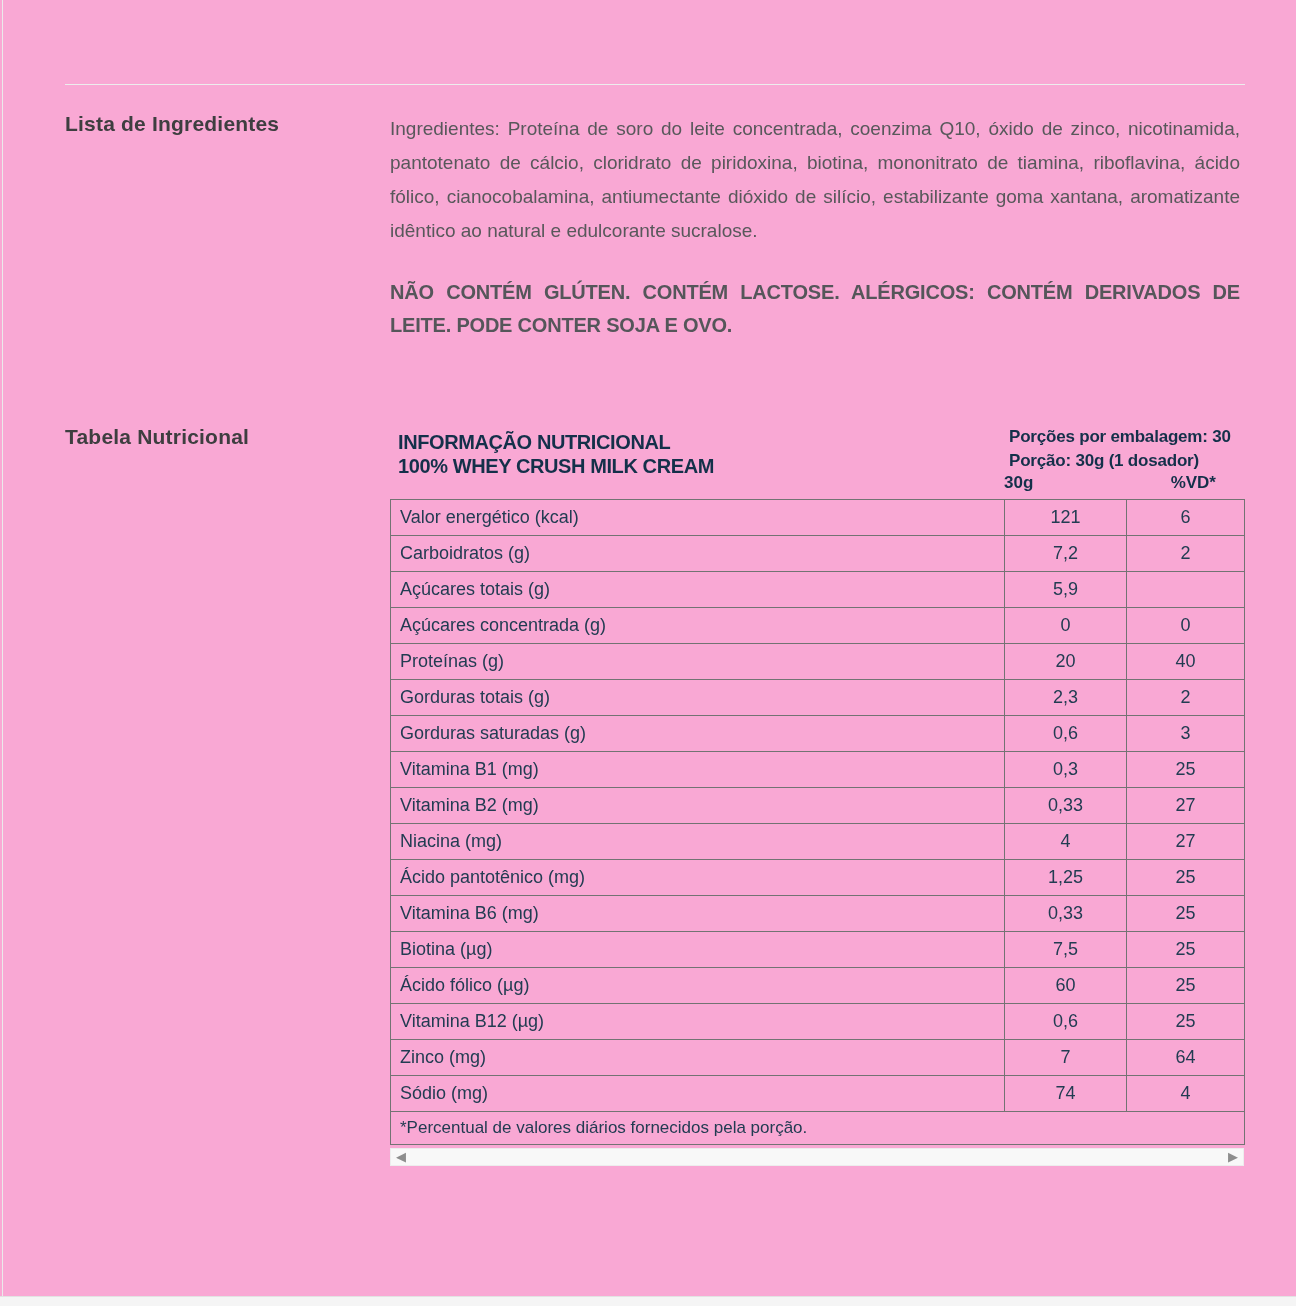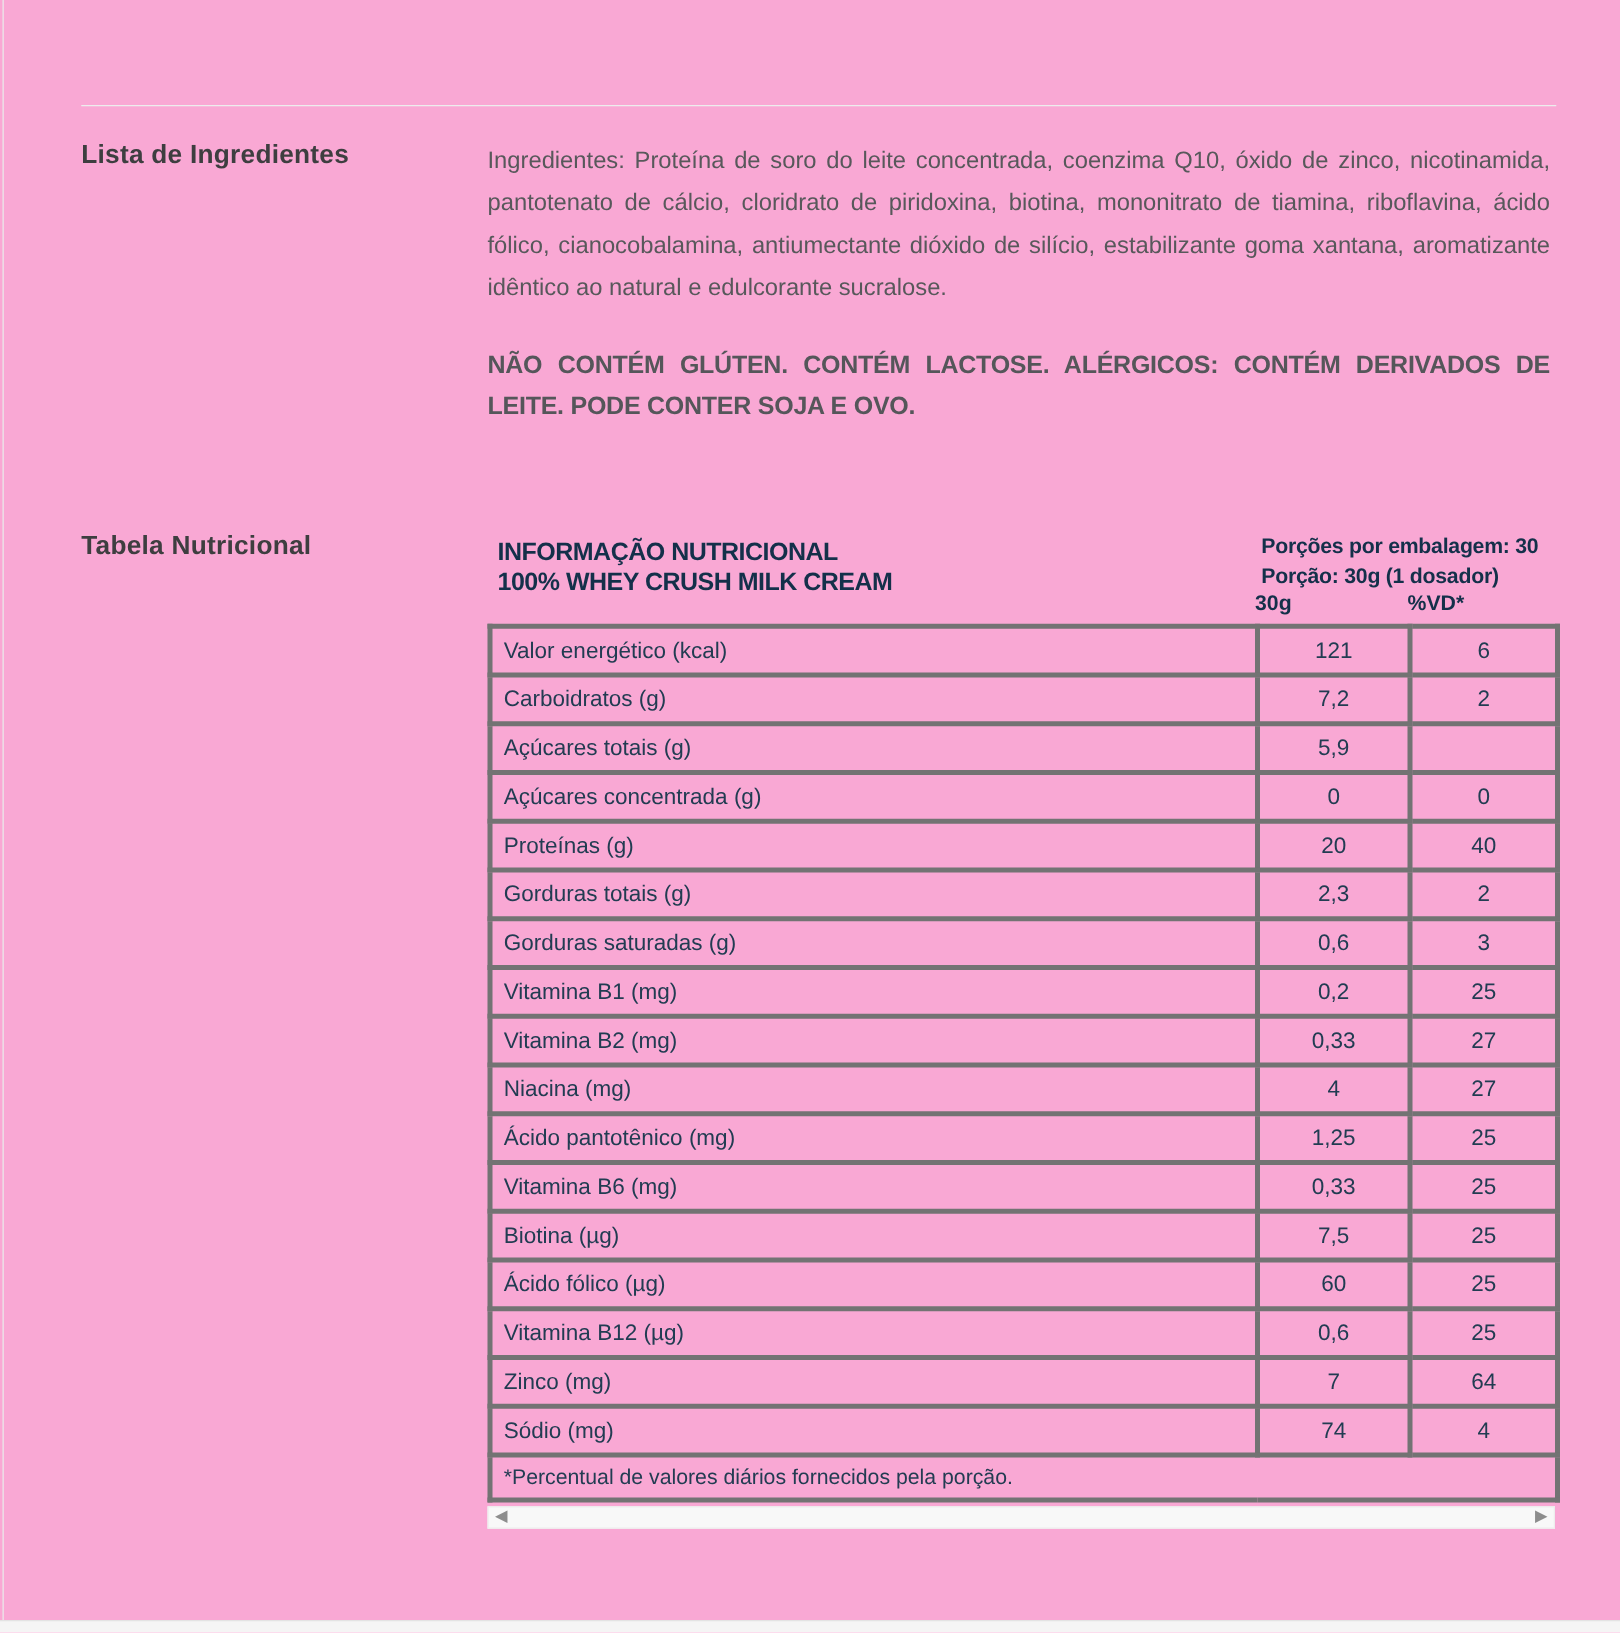--- a/index.html
+++ b/index.html
@@ -31,25 +31,25 @@
   
   .table-scroll{position:relative;width:856px;}
   .tbl-head{position:relative;height:74px;}
   .tbl-title{position:absolute;left:8px;top:5px;font-size:20px;line-height:24px;
     font-weight:700;color:#14304a;letter-spacing:-0.4px;}
   .tbl-meta{position:absolute;left:619px;top:0;font-size:17px;line-height:24px;
     font-weight:700;color:#14304a;letter-spacing:-0.2px;}
   .col-headers{position:absolute;top:48px;left:0;width:100%;height:24px;
     font-size:17px;font-weight:700;color:#14304a;}
   .col-headers .col-amount{position:absolute;left:614px;width:122px;text-align:left;}
-  .col-headers .col-dv{position:absolute;left:736px;width:118px;text-align:left;}
+  .col-headers .col-dv{position:absolute;left:708px;width:118px;text-align:right;}
 
   table.nutri{border-collapse:collapse;width:854px;table-layout:fixed;}
   table.nutri td{
-    border:4px solid #737373;font-size:18px;color:#223c52;height:35px;
+    border:1px solid #737373;font-size:18px;color:#223c52;height:35px;
     padding:0;vertical-align:middle;overflow:hidden;white-space:nowrap;
   }
   table.nutri td.label{padding-left:9px;}
   table.nutri td.amount,table.nutri td.dv{text-align:center;}
   table.nutri td.note{padding-left:9px;font-size:17px;height:32px;color:#223c52;}
 
   .hscrollbar{
     position:relative;width:854px;height:18px;margin-top:3px;
     background:#f8f8f8;border:1px solid #ededed;box-sizing:border-box;
   }
@@ -133,21 +133,21 @@
                 <td class="amount">2,3</td>
                 <td class="dv">2</td>
               </tr>
               <tr>
                 <td class="label">Gorduras saturadas (g)</td>
                 <td class="amount">0,6</td>
                 <td class="dv">3</td>
               </tr>
               <tr>
                 <td class="label">Vitamina B1 (mg)</td>
-                <td class="amount">0,2</td>
+                <td class="amount">0,3</td>
                 <td class="dv">25</td>
               </tr>
               <tr>
                 <td class="label">Vitamina B2 (mg)</td>
                 <td class="amount">0,33</td>
                 <td class="dv">27</td>
               </tr>
               <tr>
                 <td class="label">Niacina (mg)</td>
                 <td class="amount">4</td>

